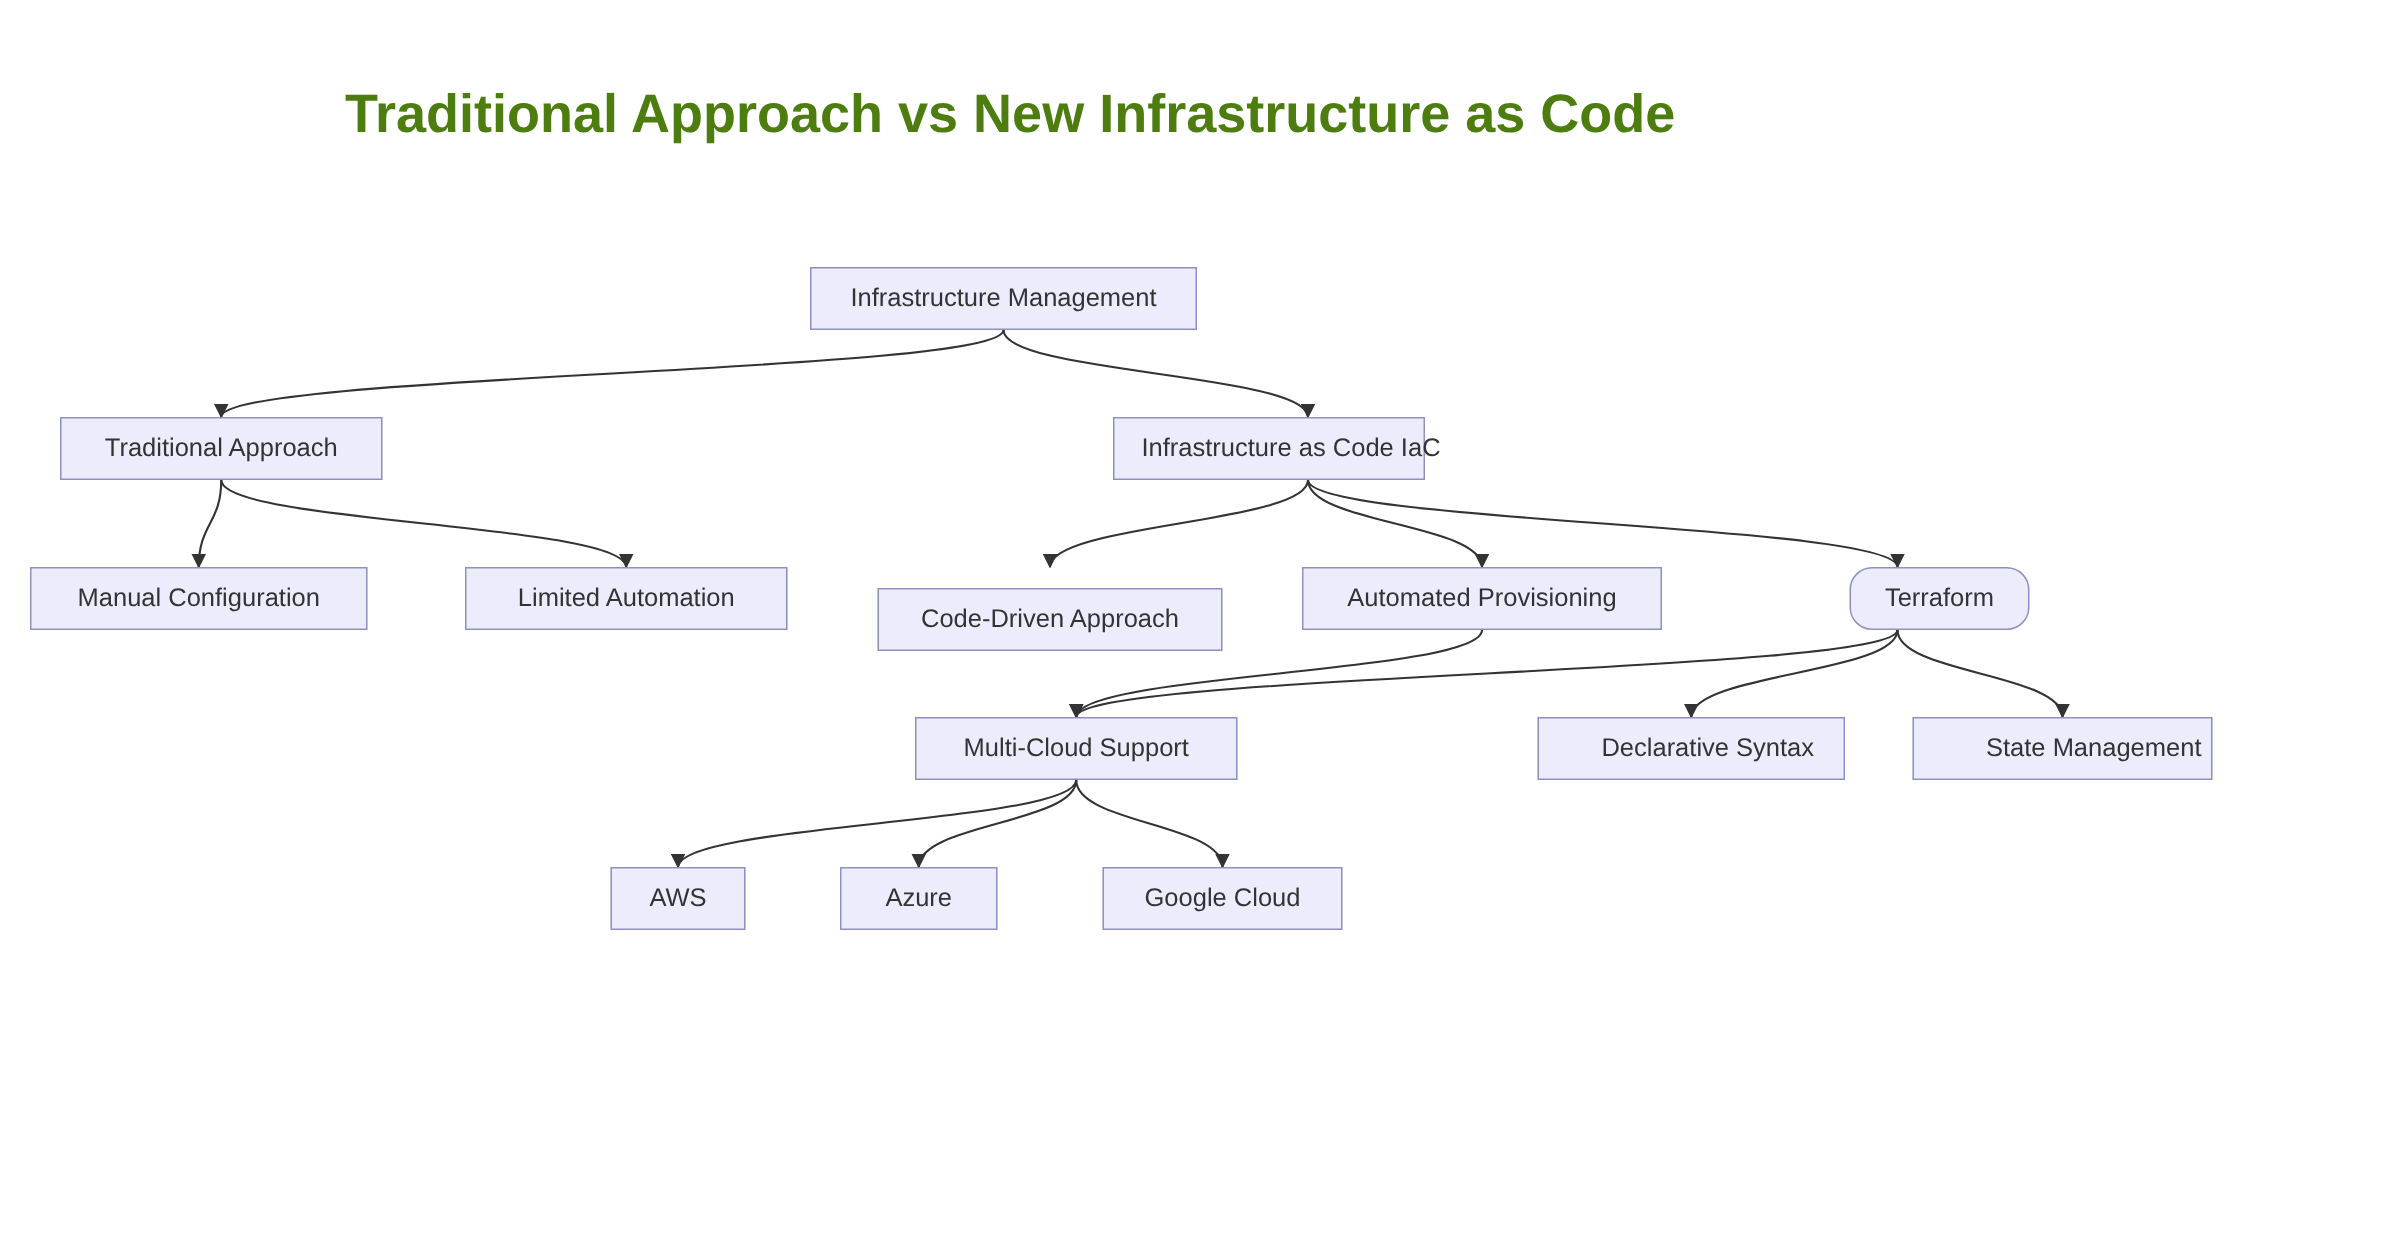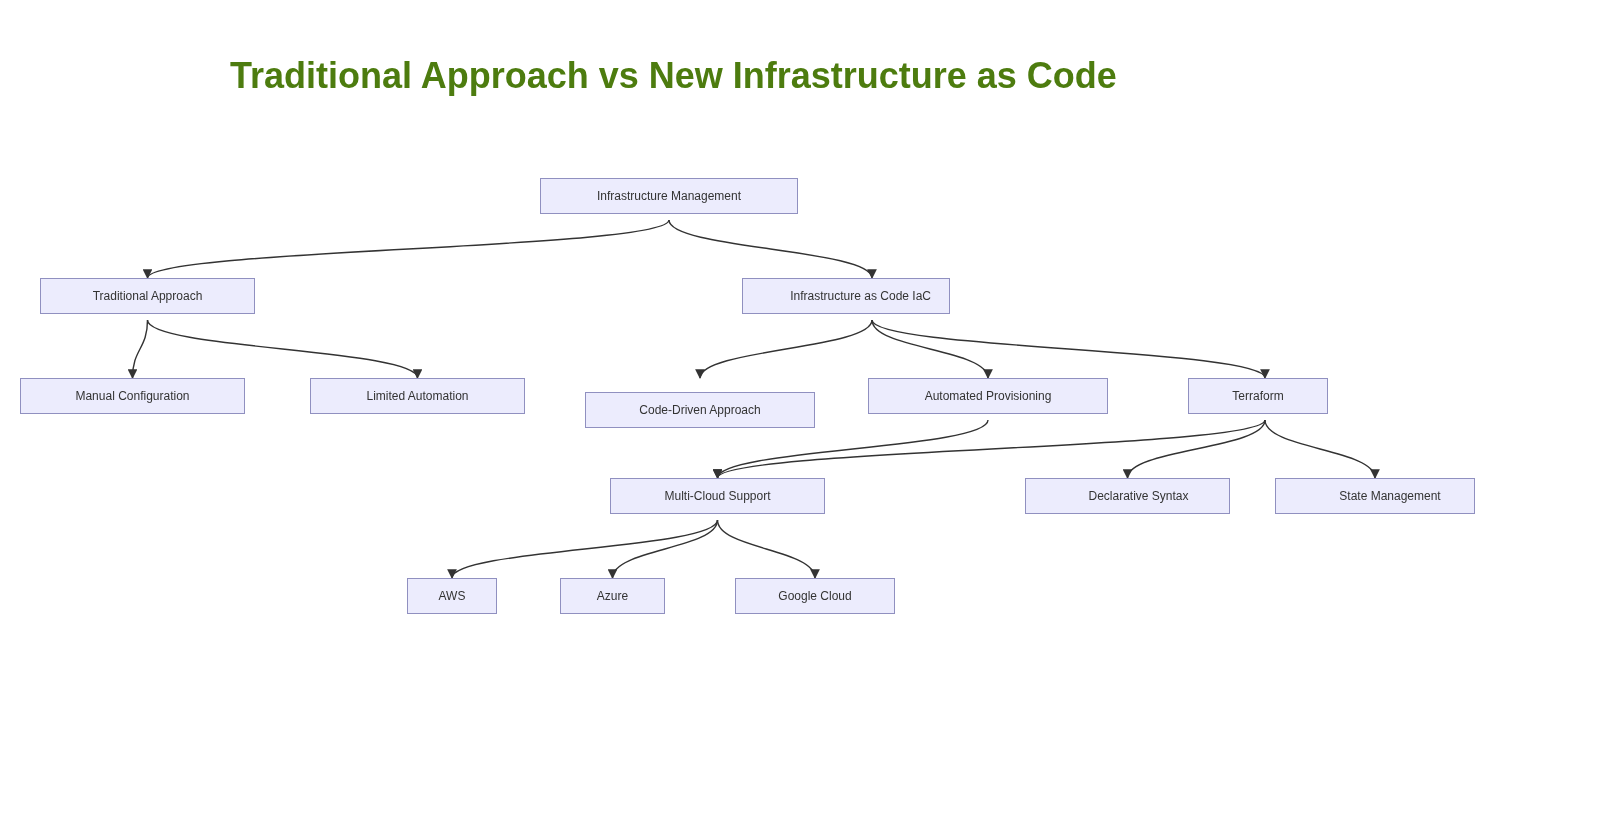--- a/index.html
+++ b/index.html
@@ -18,21 +18,21 @@
     top: 55px;
     font-size: 36px;
     color: #4d7c0f;
     font-weight: 700;
   }
   .node {
     position: absolute;
     background: #ececfd;
     border: 1px solid #9090c0;
     padding: 10px 18px;
-    font-size: 12px;
+    font-size: 17px;
     color: #333;
     text-align: center;
     box-sizing: border-box;
     white-space: nowrap;
   }
   svg.edges {
     position: absolute;
     left: 0; top: 0;
     width: 1600px;
     height: 840px;
@@ -69,20 +69,20 @@
 </svg>
 
 <div id="node-layer">
     <div class="node" style="left: 540px; top: 178px; width: 258px;">Infrastructure Management</div>
     <div class="node" style="left: 40px; top: 278px; width: 215px;">Traditional Approach</div>
     <div class="node" style="left: 742px; top: 278px; width: 208px; text-align: right;">Infrastructure as Code IaC</div>
     <div class="node" style="left: 20px; top: 378px; width: 225px;">Manual Configuration</div>
     <div class="node" style="left: 310px; top: 378px; width: 215px;">Limited Automation</div>
     <div class="node" style="left: 585px; top: 378px; width: 230px; margin-top: 14px;">Code-Driven Approach</div>
     <div class="node" style="left: 868px; top: 378px; width: 240px;">Automated Provisioning</div>
-    <div class="node" style="left: 1188px; top: 378px; width: 140px;">Terraform</div>
+    <div class="node" style="left: 1233px; top: 378px; width: 120px; border-radius: 15px;">Terraform</div>
     <div class="node" style="left: 610px; top: 478px; width: 215px;">Multi-Cloud Support</div>
     <div class="node" style="left: 1025px; top: 478px; width: 205px; padding-left: 40px;">Declarative Syntax</div>
     <div class="node" style="left: 1275px; top: 478px; width: 200px; padding-left: 48px;">State Management</div>
     <div class="node" style="left: 407px; top: 578px; width: 90px;">AWS</div>
     <div class="node" style="left: 560px; top: 578px; width: 105px;">Azure</div>
     <div class="node" style="left: 735px; top: 578px; width: 160px;">Google Cloud</div>
   </div>
 
 </body></html>

